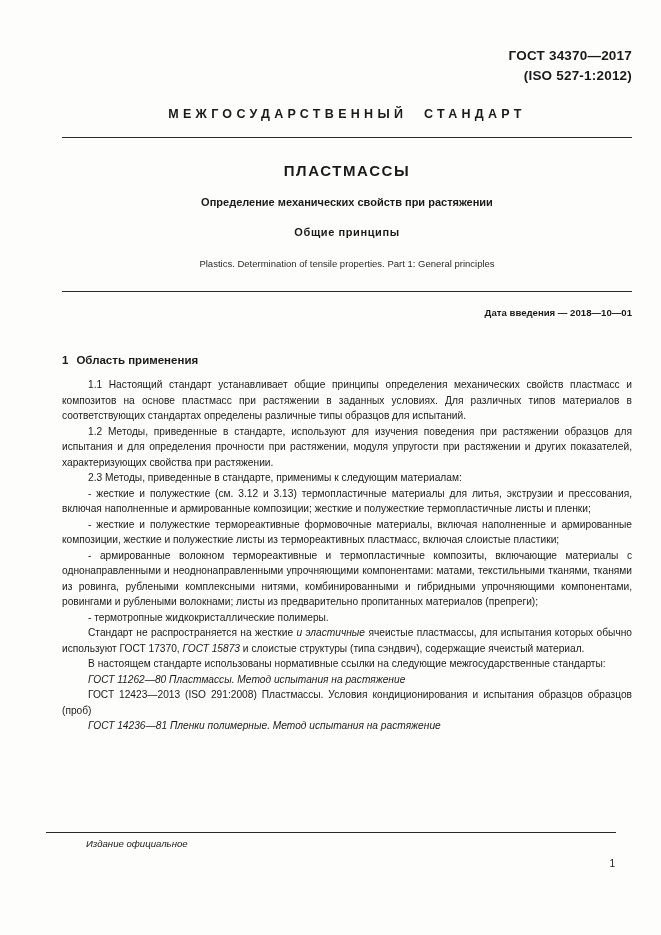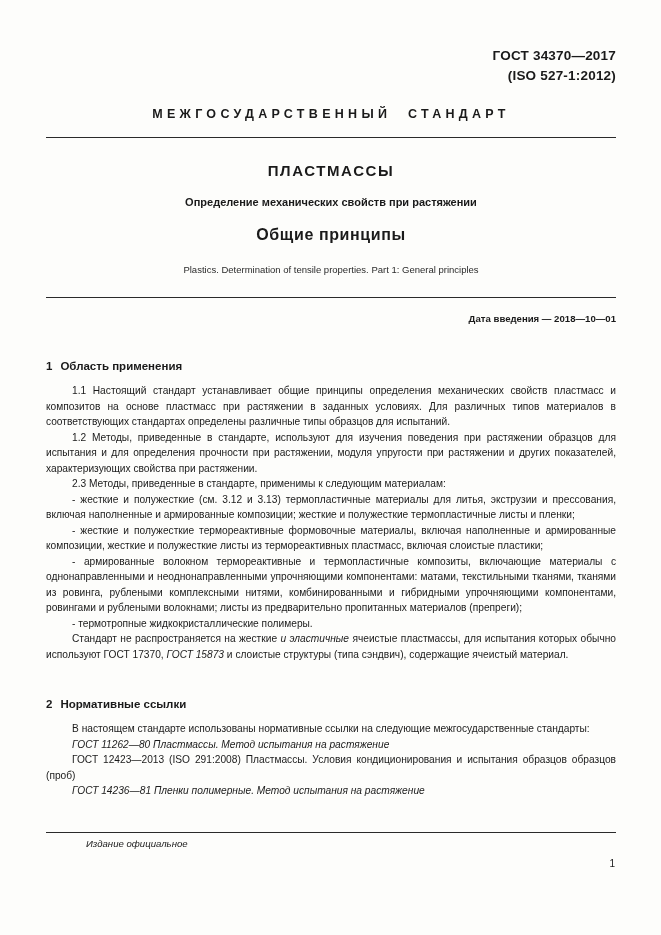--- a/index.html
+++ b/index.html
@@ -17,21 +17,21 @@
   }
   .page {
     position: absolute;
     left: 0; top: 0;
     width: 661px;
     height: 935px;
     background: #fdfdfb;
   }
   .content {
     position: absolute;
-    left: 46px;
+    left: 62px;
     top: 46px;
     width: 570px;
   }
 
   
   .std-code {
     text-align: right;
     font-family: "Liberation Sans", sans-serif;
     font-weight: bold;
     font-size: 13.5px;
@@ -75,21 +75,21 @@
   }
   .doc-part {
     font-family: "Liberation Sans", sans-serif;
     font-size: 11px;
     font-weight: bold;
     margin-top: 18px;
     letter-spacing: 1.2px;
   }
   .doc-partname {
     font-family: "Liberation Sans", sans-serif;
-    font-size: 16px;
+    font-size: 11px;
     font-weight: bold;
     margin-top: 18px;
     letter-spacing: 0.6px;
   }
   .doc-english {
     font-family: "Liberation Sans", sans-serif;
     font-size: 9.5px;
     margin-top: 20px;
     color: #2b2b2b;
   }
@@ -191,23 +191,20 @@
     <p class="body">1.2 Методы, приведенные в стандарте, используют для изучения поведения при растяжении образцов для испытания и для определения прочности при растяжении, модуля упругости при растяжении и других показателей, характеризующих свойства при растяжении.</p>
     <p class="body">2.3 Методы, приведенные в стандарте, применимы к следующим материалам:</p>
     <p class="body dash">- жесткие и полужесткие (см. 3.12 и 3.13) термопластичные материалы для литья, экструзии и прессования, включая наполненные и армированные композиции; жесткие и полужесткие термопластичные листы и пленки;</p>
     <p class="body dash">- жесткие и полужесткие термореактивные формовочные материалы, включая наполненные и армированные композиции, жесткие и полужесткие листы из термореактивных пластмасс, включая слоистые пластики;</p>
     <p class="body dash">- армированные волокном термореактивные и термопластичные композиты, включающие материалы с однонаправленными и неоднонаправленными упрочняющими компонентами: матами, текстильными тканями, тканями из ровинга, рублеными комплексными нитями, комбинированными и гибридными упрочняющими компонентами, ровингами и рублеными волокнами; листы из предварительно пропитанных материалов (препреги);</p>
     <p class="body dash">- термотропные жидкокристаллические полимеры.</p>
     <p class="body">
       <span>Стандарт не распространяется на жесткие </span><span class="it">и эластичные </span><span>ячеистые пластмассы, для испытания которых обычно используют ГОСТ 17370, </span><span class="it">ГОСТ 15873 </span><span>и слоистые структуры (типа сэндвич), содержащие ячеистый материал.</span>
     </p>
 
-    <div class="section-heading">
-      <span class="num">2</span><span>Нормативные ссылки</span>
-    </div>
 
     <p class="body">В настоящем стандарте использованы нормативные ссылки на следующие межгосударственные стандарты:</p>
     <p class="body it">ГОСТ 11262—80 Пластмассы. Метод испытания на растяжение</p>
     <p class="body">ГОСТ 12423—2013 (ISO 291:2008) Пластмассы. Условия кондиционирования и испытания образцов образцов (проб)</p>
     <p class="body it">ГОСТ 14236—81 Пленки полимерные. Метод испытания на растяжение</p>
 
   </div>
 
   <div class="rule-bottom"></div>
   <div class="footer-left">Издание официальное</div>

